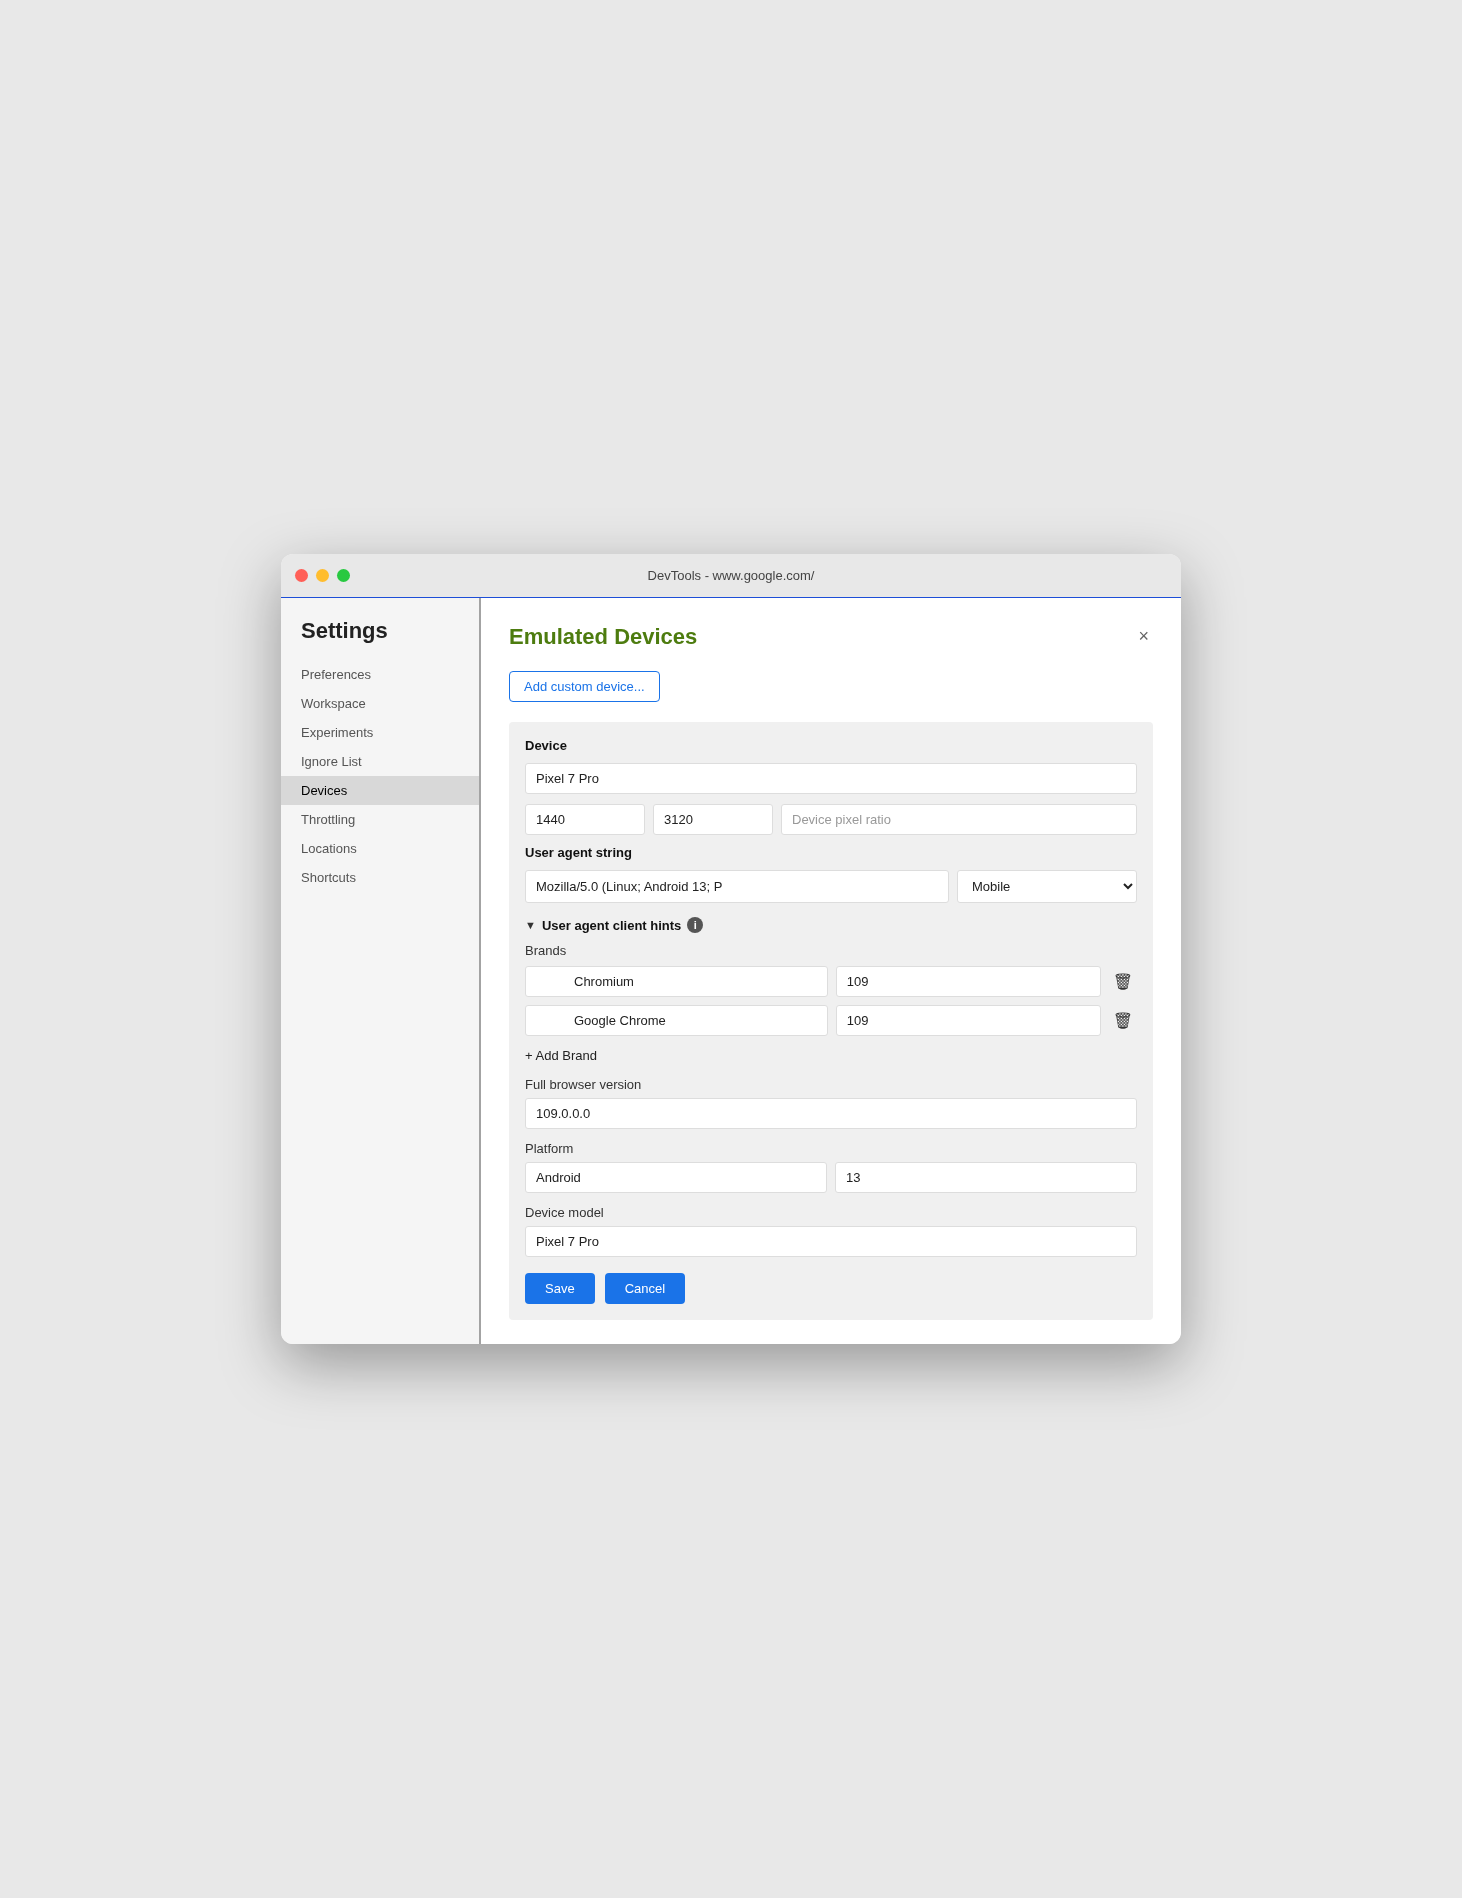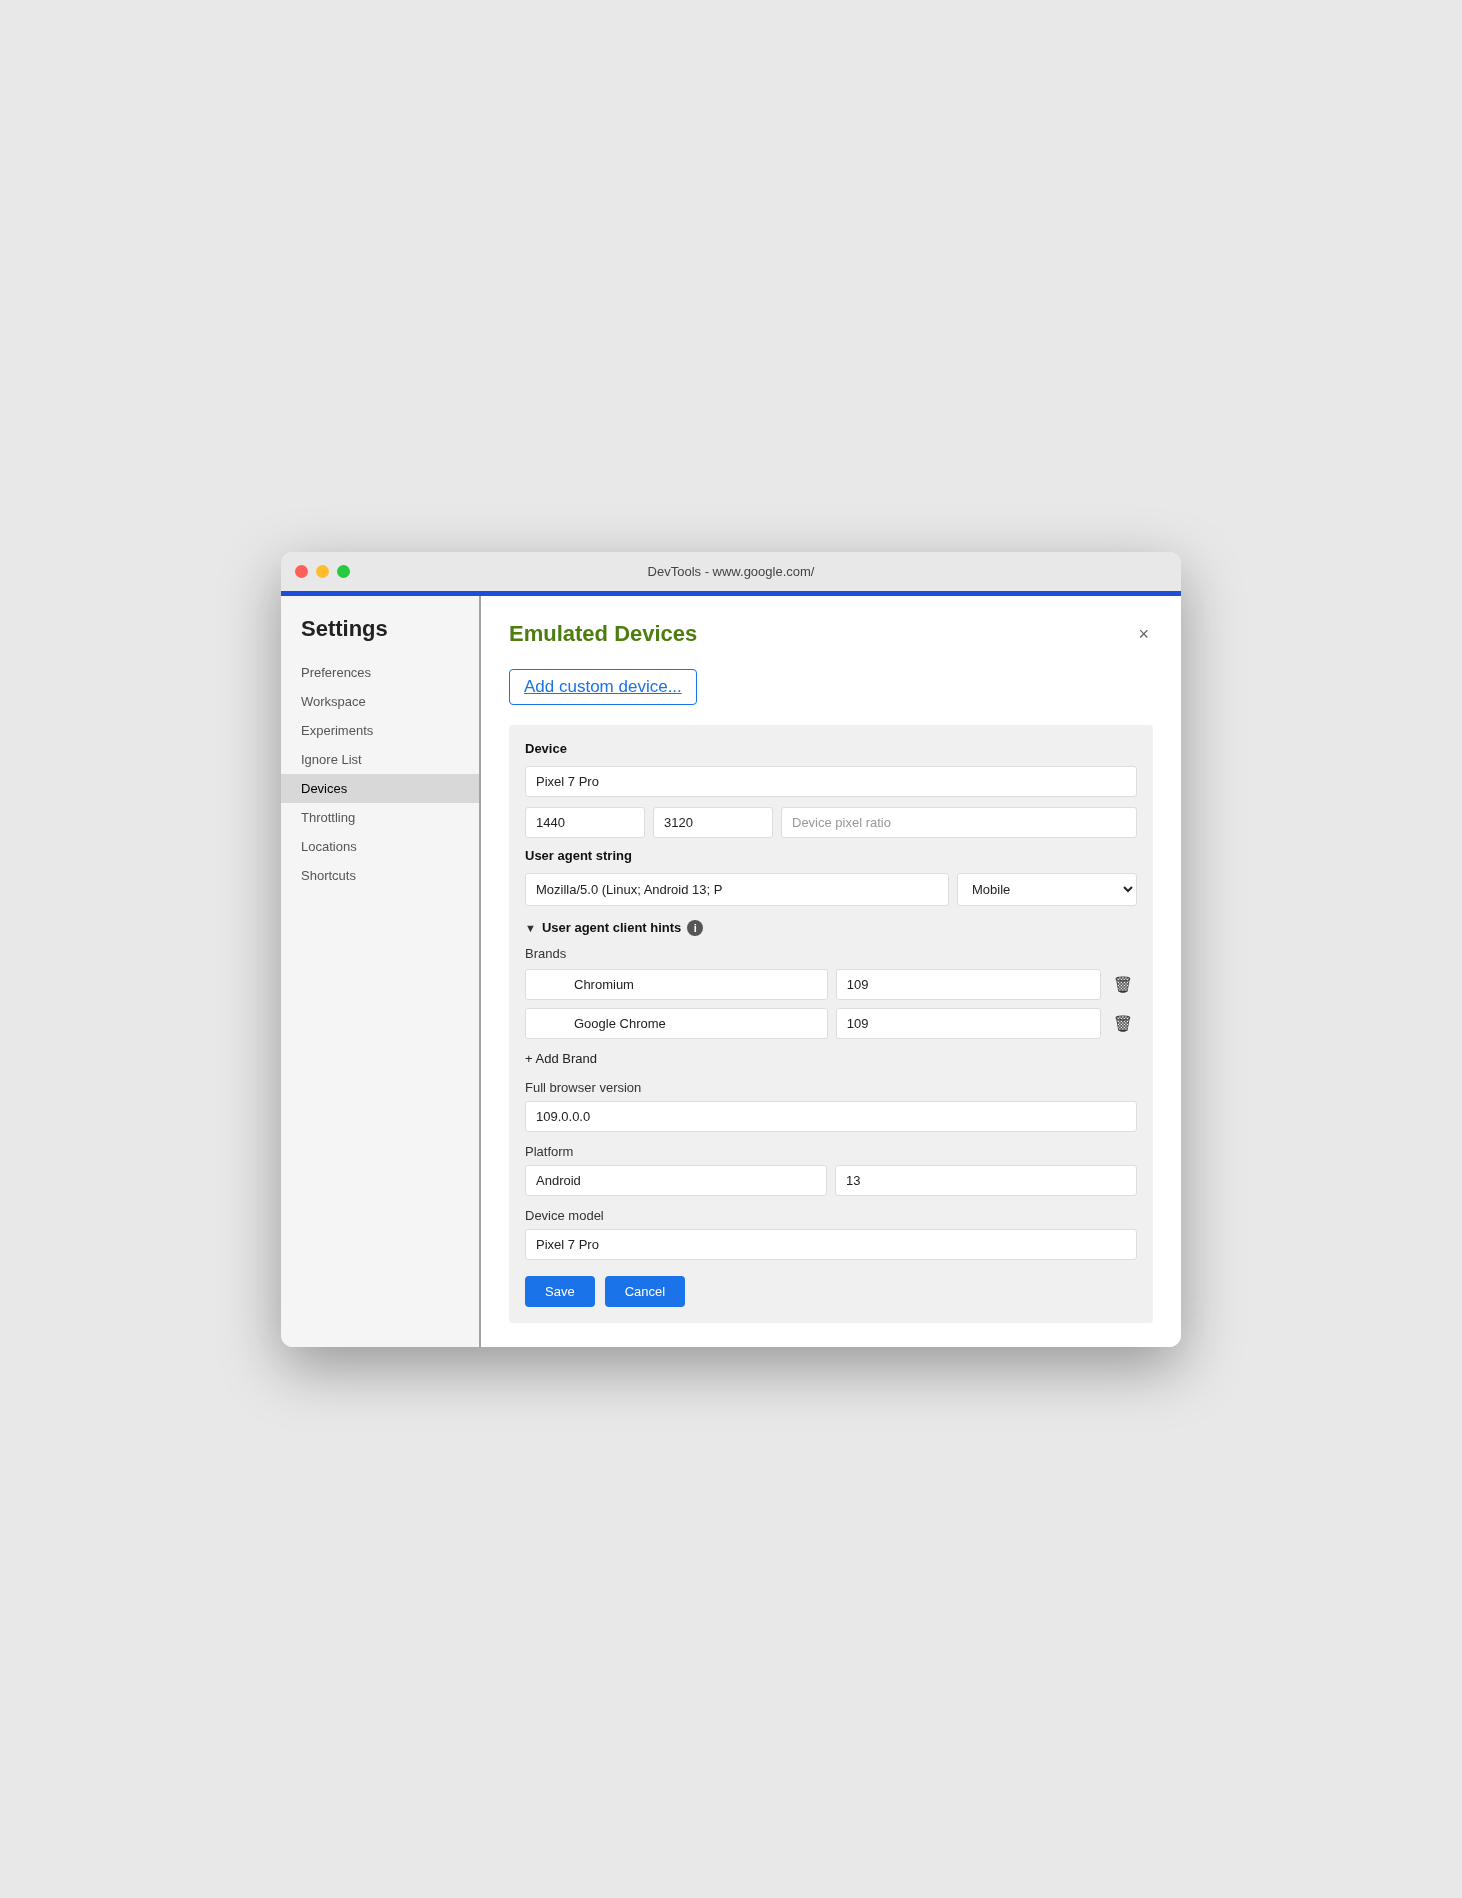--- a/index.html
+++ b/index.html
@@ -18,21 +18,21 @@
       box-shadow: 0 20px 60px rgba(0,0,0,0.35);
       overflow: hidden;
     }
     .titlebar {
       background: #e8e8e8;
       height: 44px;
       display: flex;
       align-items: center;
       justify-content: center;
       position: relative;
-      border-bottom: 5px solid #1d4ed8;
+      border-bottom: 1px solid #1d4ed8;
     }
     .window-controls {
       position: absolute;
       left: 14px;
       display: flex;
       gap: 8px;
       align-items: center;
     }
     .btn-close { width: 13px; height: 13px; border-radius: 50%; background: #ff5f57; border: none; cursor: pointer; }
     .btn-min { width: 13px; height: 13px; border-radius: 50%; background: #ffbd2e; border: none; cursor: pointer; }
@@ -94,24 +94,23 @@
       color: #666;
       cursor: pointer;
       padding: 4px;
     }
     .add-custom-btn {
       border: 1.5px solid #1a73e8;
       background: #fff;
       color: #1a73e8;
       padding: 7px 14px;
       border-radius: 4px;
-      font-size: 17px;
+      font-size: 13px;
       cursor: pointer;
       margin-bottom: 20px;
-      text-decoration: underline;
     }
     .device-form {
       background: #f0f0f0;
       border-radius: 4px;
       padding: 16px;
     }
     .form-section-title {
       font-size: 13px;
       font-weight: 700;
       color: #111;

